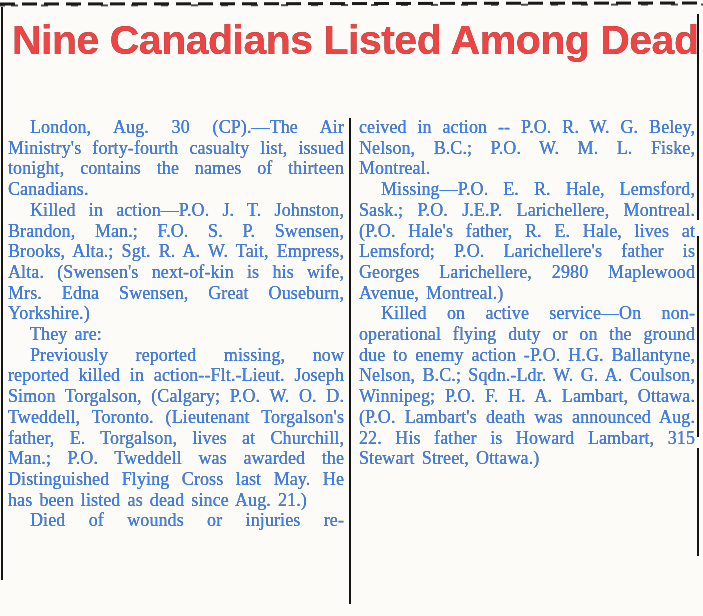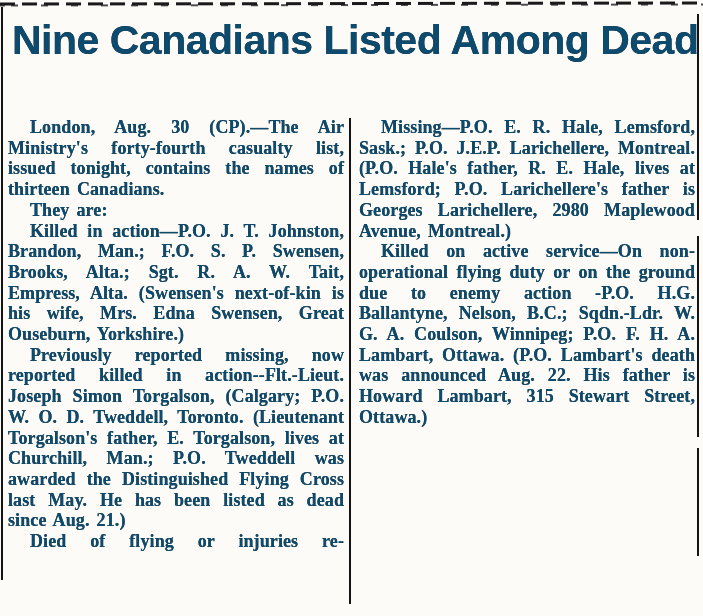--- a/index.html
+++ b/index.html
@@ -50,41 +50,41 @@
     position: absolute;
     left: 12px;
     top: 18px;
     width: 682px;
     margin: 0;
     font-family: "Liberation Sans", "DejaVu Sans", sans-serif;
     font-weight: 700;
     font-size: 41px;
     line-height: 45px;
     letter-spacing: -0.5px;
-    color: #0c4a6e;
+    color: #ef4444;
     text-shadow: 0 0 0.6px rgba(0,0,0,.85);
   }
   .headline .hl-line { display: block; white-space: nowrap; }
   .columns {
     position: absolute;
     left: 8px;
     top: 117px;
     width: 690px;
     display: flex;
   }
   .col {
     width: 336px;
     font-family: "Liberation Serif", "DejaVu Serif", serif;
-    font-weight: 700;
+    font-weight: 400;
     font-size: 18px;
     line-height: 20.7px;
     text-align: justify;
     word-spacing: 2.5px;
     letter-spacing: 0.1px;
-    color: #0c4a6e;
+    color: #3b82f6;
     text-shadow: 0 0 0.5px rgba(10,10,10,.8);
   }
   .col-left { margin-right: 5px; }
   .col-right { margin-left: 8px; }
   .divider {
     width: 2px;
     height: 486px;
     margin-top: 1px;
     background: #141414;
     flex: 0 0 2px;
@@ -103,28 +103,29 @@
   <div class="right-rule"></div>
 
   <h1 class="headline">
     <span class="hl-line">Nine Canadians Listed Among Dead</span>
   </h1>
 
   <div class="columns">
 
     <div class="col col-left">
       <p class="para">London, Aug. 30 (CP).—The Air Ministry's forty-fourth casualty list, issued tonight, contains the names of thirteen Canadians.</p>
+      <p class="para">Killed in action—P.O. J. T. Johnston, Brandon, Man.; F.O. S. P. Swensen, Brooks, Alta.; Sgt. R. A. W. Tait, Empress, Alta. (Swensen's next-of-kin is his wife, Mrs. Edna Swensen, Great Ouseburn, Yorkshire.)</p>
       <p class="para">They are:</p>
-      <p class="para">Killed in action—P.O. J. T. Johnston, Brandon, Man.; F.O. S. P. Swensen, Brooks, Alta.; Sgt. R. A. W. Tait, Empress, Alta. (Swensen's next-of-kin is his wife, Mrs. Edna Swensen, Great Ouseburn, Yorkshire.)</p>
       <p class="para">Previously reported missing, now reported killed in action--Flt.-Lieut. Joseph Simon Torgalson, (Calgary; P.O. W. O. D. Tweddell, Toronto. (Lieutenant Torgalson's father, E. Torgalson, lives at Churchill, Man.; P.O. Tweddell was awarded the Distinguished Flying Cross last May. He has been listed as dead since Aug. 21.)</p>
-      <p class="para spread">Died of flying or injuries re-</p>
+      <p class="para spread">Died of wounds or injuries re-</p>
     </div>
 
     <div class="divider"></div>
 
     <div class="col col-right">
+      <p class="para cont">ceived in action -- P.O. R. W. G. Beley, Nelson, B.C.; P.O. W. M. L. Fiske, Montreal.</p>
       <p class="para">Missing—P.O. E. R. Hale, Lemsford, Sask.; P.O. J.E.P. Larichellere, Montreal. (P.O. Hale's father, R. E. Hale, lives at Lemsford; P.O. Larichellere's father is Georges Larichellere, 2980 Maplewood Avenue, Montreal.)</p>
       <p class="para">Killed on active service—On non-operational flying duty or on the ground due to enemy action -P.O. H.G. Ballantyne, Nelson, B.C.; Sqdn.-Ldr. W. G. A. Coulson, Winnipeg; P.O. F. H. A. Lambart, Ottawa. (P.O. Lambart's death was announced Aug. 22. His father is Howard Lambart, 315 Stewart Street, Ottawa.)</p>
     </div>
 
   </div>
 
 </div>
 
 </body></html>

